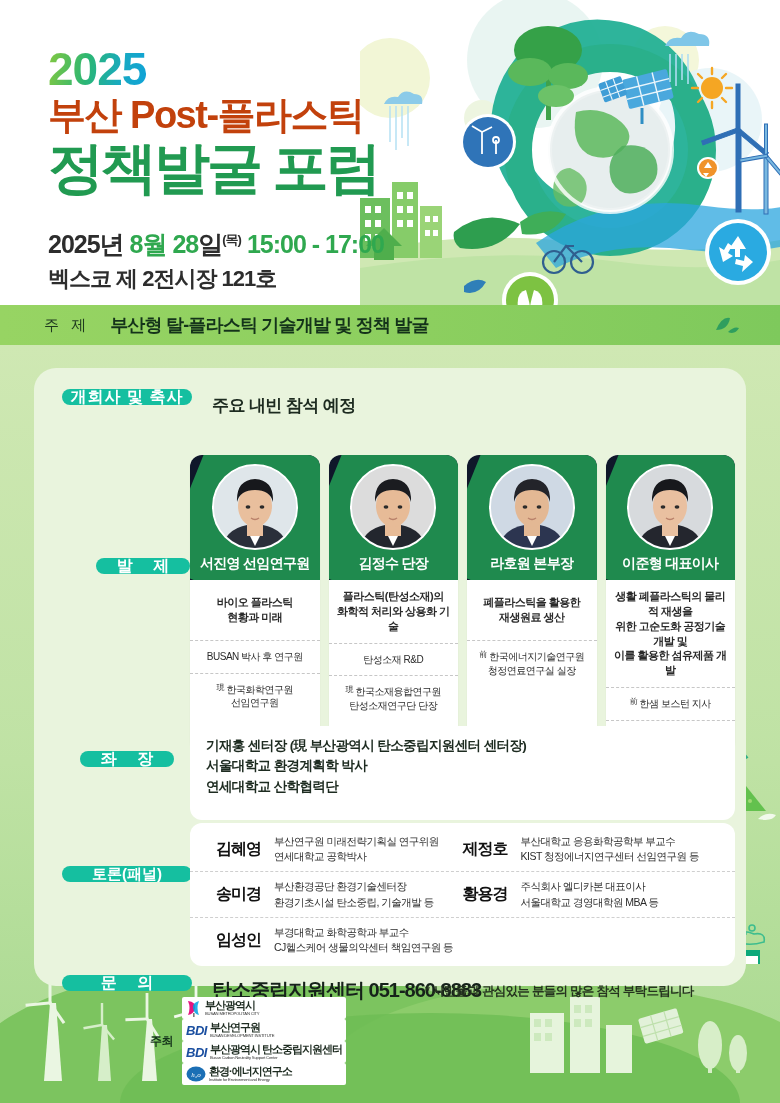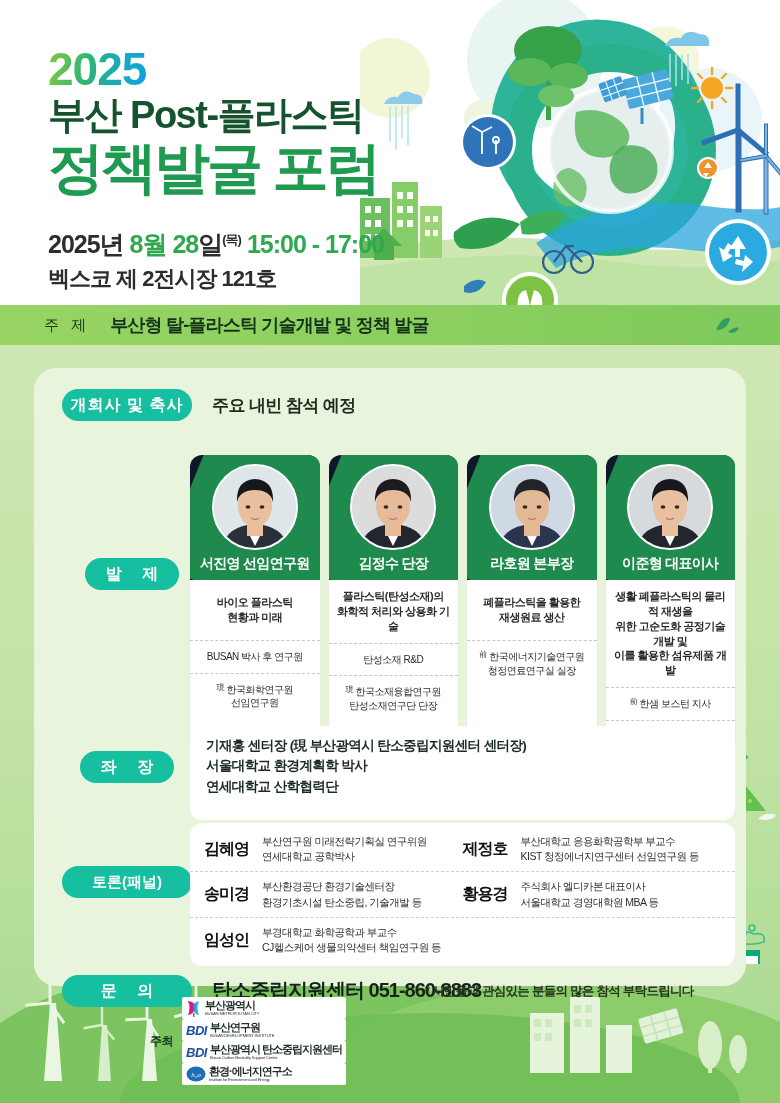--- a/index.html
+++ b/index.html
@@ -13,21 +13,21 @@
 
   
   .hero{position:absolute;left:0;top:0;width:780px;height:305px;background:#ffffff;overflow:hidden;}
   .hero-art{position:absolute;right:-10px;top:0;width:430px;height:320px;}
 
   .year{
     position:absolute;left:48px;top:46px;font-size:46px;font-weight:bold;letter-spacing:-1px;
     background:linear-gradient(100deg,#86c93f 0%,#2bb673 40%,#17a9c4 75%,#0fa2d8 100%);
     -webkit-background-clip:text;background-clip:text;color:transparent;line-height:1;
   }
-  .line2{position:absolute;left:48px;top:96px;font-size:38px;font-weight:bold;color:#14532d;letter-spacing:-1.5px;line-height:1;}
+  .line2{position:absolute;left:48px;top:96px;font-size:38px;font-weight:bold;color:#c2410c;letter-spacing:-1.5px;line-height:1;}
   .line3{position:absolute;left:48px;top:140px;font-size:56px;font-weight:bold;color:#219a51;letter-spacing:-3px;line-height:1;}
   .dateline{position:absolute;left:48px;top:228px;font-size:25px;font-weight:bold;color:#2d2d2d;letter-spacing:-1px;white-space:nowrap;}
   .dateline .g{color:#2fa84f;}
   .dateline .sup{font-size:13px;vertical-align:super;}
   .place{position:absolute;left:48px;top:264px;font-size:22px;font-weight:bold;color:#2d2d2d;letter-spacing:-1px;}
 
   
   .themebar{
     position:absolute;left:0;top:305px;width:780px;height:40px;
     background:linear-gradient(90deg,#97d463 0%,#8ccf5f 55%,#7ec95c 100%);
@@ -40,30 +40,30 @@
   
   .body-bg{position:absolute;left:0;top:345px;width:780px;height:758px;background:linear-gradient(180deg,#cfe8b3 0%,#bfe2a4 55%,#a8d98f 100%);overflow:hidden;}
   .hill1{position:absolute;left:-40px;bottom:0;width:560px;height:140px;background:#7cc45f;border-radius:60% 55% 0 0/100% 90% 0 0;}
   .hill2{position:absolute;right:-60px;bottom:0;width:520px;height:120px;background:#8ccc6b;border-radius:55% 60% 0 0/95% 100% 0 0;}
   .hill3{position:absolute;left:120px;bottom:0;width:620px;height:90px;background:#6fbd55;border-radius:50% 50% 0 0/100% 100% 0 0;opacity:.85;}
 
   .card-panel{position:absolute;left:34px;top:368px;width:712px;height:618px;background:#e9f4dd;border-radius:22px;}
 
   
   .badge{
-    position:absolute;height:32px;border-radius:16px;background:#15bfa0;color:#fff;
+    position:absolute;height:16px;border-radius:16px;background:#15bfa0;color:#fff;
     display:flex;align-items:center;justify-content:center;font-size:16px;font-weight:bold;letter-spacing:1px;
   }
 
   
   .b-open{left:62px;top:389px;width:130px;}
   .open-note{position:absolute;left:212px;top:394px;font-size:17px;font-weight:bold;color:#1d2b20;letter-spacing:-0.6px;}
 
   
-  .b-talk{left:85px;top:558px;width:94px;letter-spacing:8px;text-indent:8px;}
+  .b-talk{left:96px;top:558px;width:94px;letter-spacing:8px;text-indent:8px;}
   .cards{position:absolute;left:190px;top:455px;width:545px;display:flex;gap:9px;}
   .spk{width:131px;background:#fff;border-radius:12px;overflow:hidden;box-shadow:0 1px 2px rgba(0,0,0,.06);}
   .spk-head{position:relative;height:125px;background:#0f172a;overflow:hidden;}
   .spk-head:after{content:"";position:absolute;right:-30px;top:-40px;width:160px;height:190px;background:#26build;}
   .spk-head .diag{position:absolute;right:-40px;top:-50px;width:170px;height:200px;background:#1f8a4e;transform:rotate(22deg);}
   .avatar{position:absolute;left:50%;top:9px;transform:translateX(-50%);width:82px;height:82px;border-radius:50%;background:#dfe7ea;overflow:hidden;border:2px solid #ffffff;}
   .spk-name{position:absolute;left:0;right:0;bottom:7px;text-align:center;color:#fff;font-size:14px;font-weight:bold;letter-spacing:-0.7px;z-index:3;}
   .spk-row{padding:9px 5px;text-align:center;font-size:10.5px;line-height:1.35;color:#2a2a2a;letter-spacing:-0.5px;}
   .spk-row.t{font-weight:bold;font-size:11px;min-height:42px;display:flex;align-items:center;justify-content:center;}
   .spk-row.small{font-size:10px;}
@@ -71,21 +71,21 @@
   .sup-h{font-size:8px;vertical-align:top;}
 
   
   .b-chair{left:80px;top:751px;width:94px;letter-spacing:8px;text-indent:8px;}
   .chair-box{position:absolute;left:190px;top:726px;width:545px;background:#fff;border-radius:12px;padding:10px 16px 23px;box-sizing:border-box;}
   .chair-line{font-size:13.5px;font-weight:bold;line-height:1.5;color:#1d2b20;letter-spacing:-0.6px;}
 
   
   .b-panel{left:62px;top:866px;width:130px;font-size:15px;letter-spacing:0;}
   .panel-box{position:absolute;left:190px;top:823px;width:545px;background:#fff;border-radius:12px;padding:4px 0;box-sizing:border-box;}
-  .prow{display:flex;padding:7px 14px;}
+  .prow{display:flex;padding:7px 26px;}
   .prow + .prow{border-top:1px dashed #cfcfcf;}
   .pcell{display:flex;align-items:center;width:50%;}
   .pname{font-size:16px;font-weight:bold;letter-spacing:-1px;width:58px;flex:none;color:#111;}
   .pdesc{font-size:10.5px;line-height:1.45;letter-spacing:-0.5px;color:#2c2c2c;}
 
   
   .b-inq{left:62px;top:975px;width:130px;letter-spacing:8px;text-indent:8px;}
   .inq-main{position:absolute;left:212px;top:977px;font-size:20px;font-weight:bold;letter-spacing:-1px;color:#16221a;}
   .inq-note{position:absolute;left:425px;top:983px;font-size:12.5px;letter-spacing:-0.7px;color:#25331f;font-weight:bold;}
 

